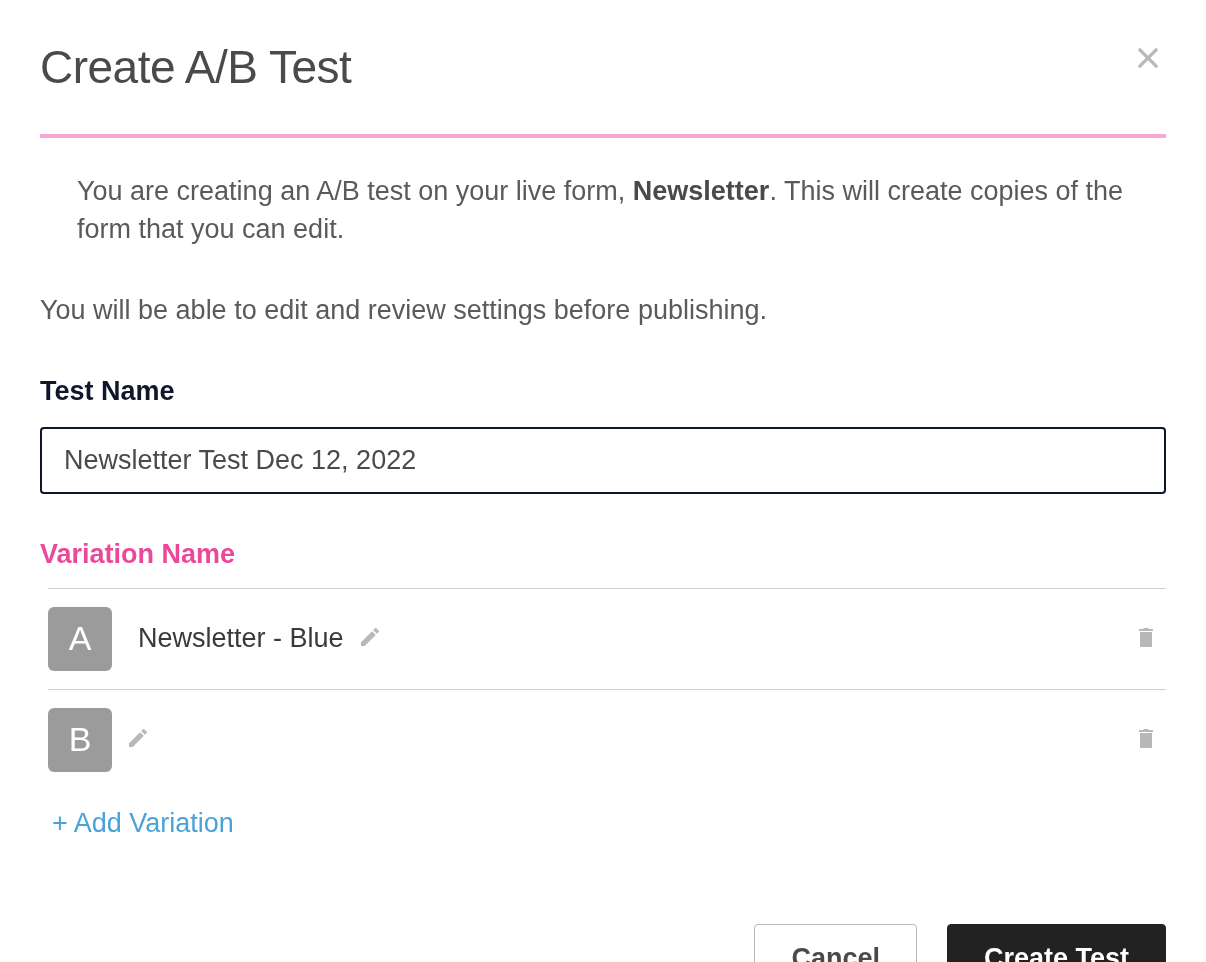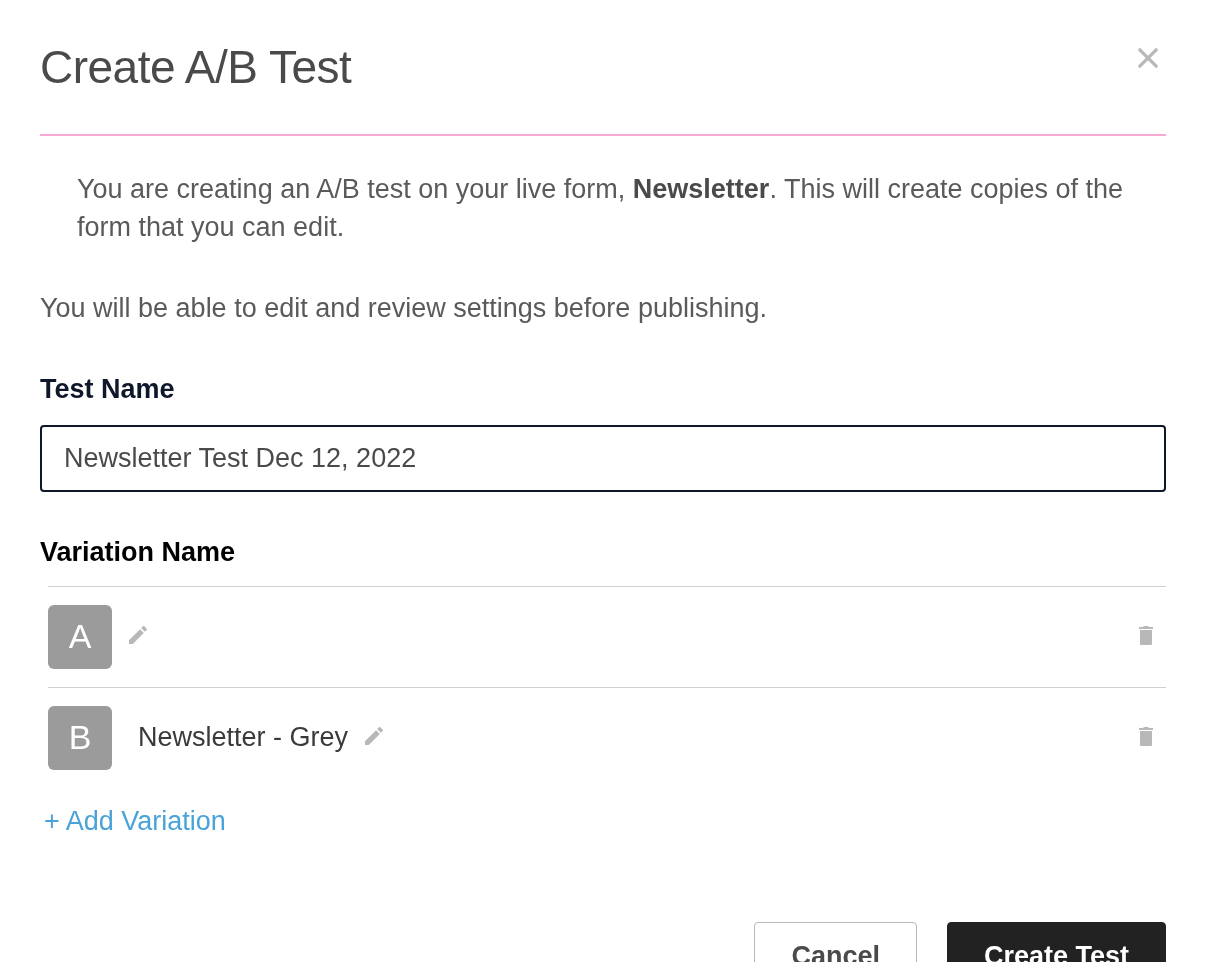--- a/index.html
+++ b/index.html
@@ -13,21 +13,21 @@
       width: 1206px;
       height: 962px;
       padding: 40px;
       color: #4a4a4a;
     }
     .modal-header {
       display: flex;
       justify-content: space-between;
       align-items: flex-start;
       padding-bottom: 40px;
-      border-bottom: 2px solid #f9a8d4;
+      border-bottom: 4px solid #f9a8d4;
     }
     .modal-title {
       font-size: 46px;
       font-weight: 500;
       color: #4a4a4a;
       letter-spacing: -0.5px;
     }
     .close-btn {
       background: none;
       border: none;
@@ -76,21 +76,21 @@
       color: #4a4a4a;
       font-family: inherit;
       outline: none;
     }
     .variation-section {
       margin-top: 45px;
     }
     .variation-label {
       font-size: 27px;
       font-weight: 700;
-      color: #000000;
+      color: #ec4899;
       padding-bottom: 18px;
     }
     .variation-list {
       margin-left: 8px;
     }
     .variation-row {
       display: flex;
       align-items: center;
       padding: 18px 0;
       border-top: 1px solid #d0d0d0;
@@ -134,21 +134,21 @@
       display: flex;
       align-items: center;
       padding-right: 8px;
     }
     .trash-icon svg {
       width: 24px;
       height: 26px;
     }
     .add-variation {
       margin-top: 18px;
-      margin-left: 4px;
+      margin-left: 12px;
       font-size: 27px;
       color: #4aa3d8;
       background: none;
       border: none;
       cursor: pointer;
       font-family: inherit;
       font-weight: 400;
     }
     .modal-footer {
       margin-top: 85px;
@@ -200,40 +200,40 @@
 
 <div class="field-label">Test Name</div>
 <input type="text" class="text-input" value="Newsletter Test Dec 12, 2022" style="">
 
 <div class="variation-section">
   <div class="variation-label">Variation Name</div>
 
   <div class="variation-list">
     <div class="variation-row">
       <div class="variation-badge">A</div>
+      <div class="variation-name">Newsletter - Blue</div>
       <span class="edit-icon">
         <span>
           <svg viewBox="0 0 24 24" fill="currentColor">
             <path d="M3 17.25V21h3.75L17.81 9.94l-3.75-3.75L3 17.25zM20.71 7.04a1 1 0 0 0 0-1.41l-2.34-2.34a1 1 0 0 0-1.41 0l-1.83 1.83 3.75 3.75 1.83-1.83z"></path>
           </svg>
         </span>
       </span>
       <div class="spacer"></div>
       <span class="trash-icon">
         <span>
           <svg viewBox="0 0 24 24" fill="currentColor">
             <path d="M6 7h12v14a1 1 0 0 1-1 1H7a1 1 0 0 1-1-1V7zM5 4h4l1-1h4l1 1h4v2H5V4z"></path>
           </svg>
         </span>
       </span>
     </div>
 
     <div class="variation-row">
       <div class="variation-badge">B</div>
-      <div class="variation-name">Newsletter - Grey</div>
       <span class="edit-icon">
         <span>
           <svg viewBox="0 0 24 24" fill="currentColor">
             <path d="M3 17.25V21h3.75L17.81 9.94l-3.75-3.75L3 17.25zM20.71 7.04a1 1 0 0 0 0-1.41l-2.34-2.34a1 1 0 0 0-1.41 0l-1.83 1.83 3.75 3.75 1.83-1.83z"></path>
           </svg>
         </span>
       </span>
       <div class="spacer"></div>
       <span class="trash-icon">
         <span>

